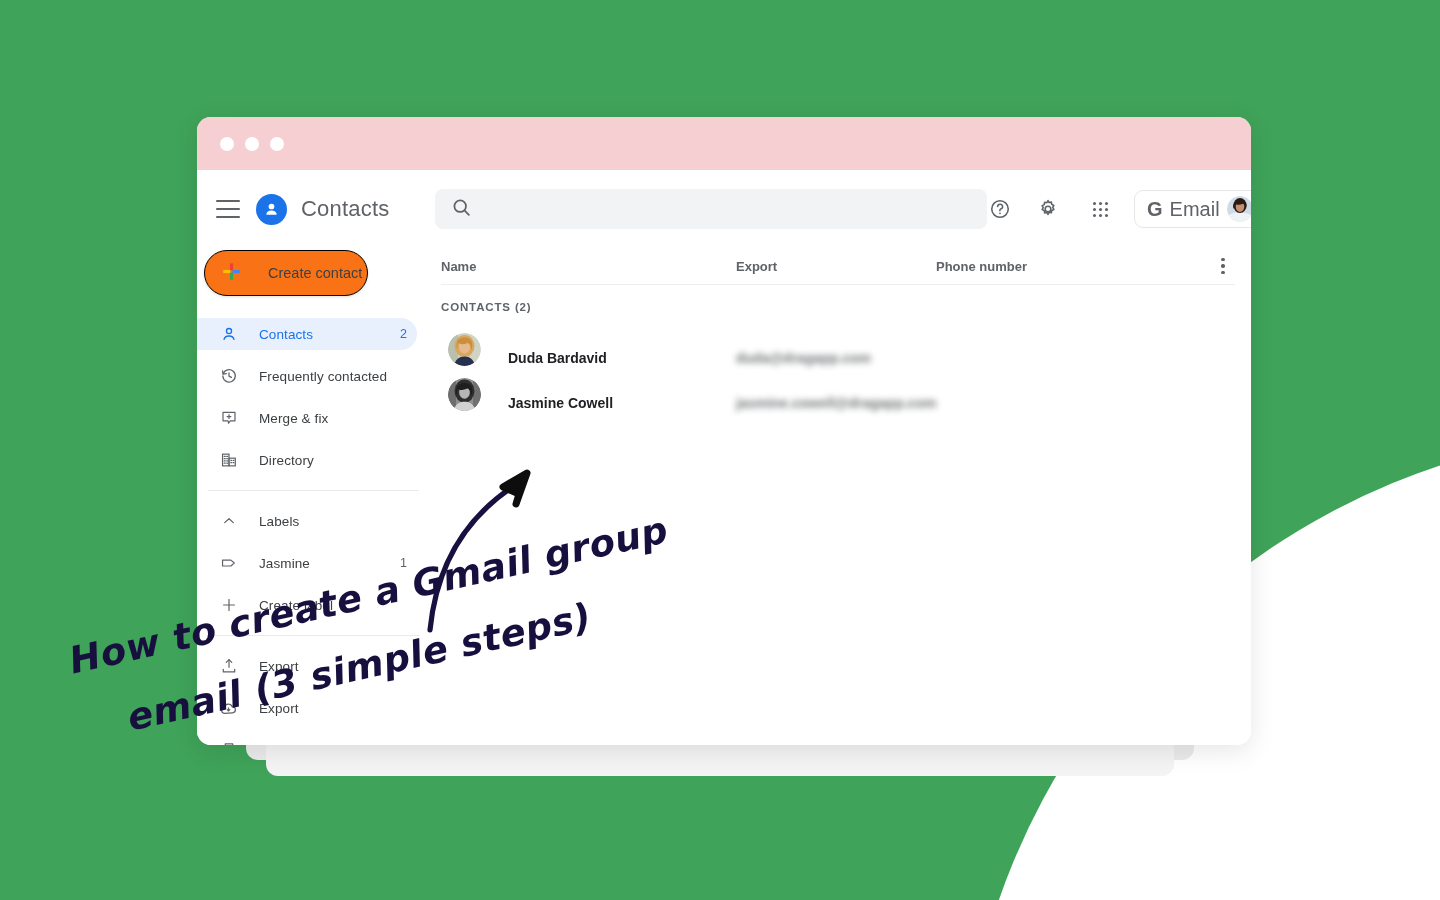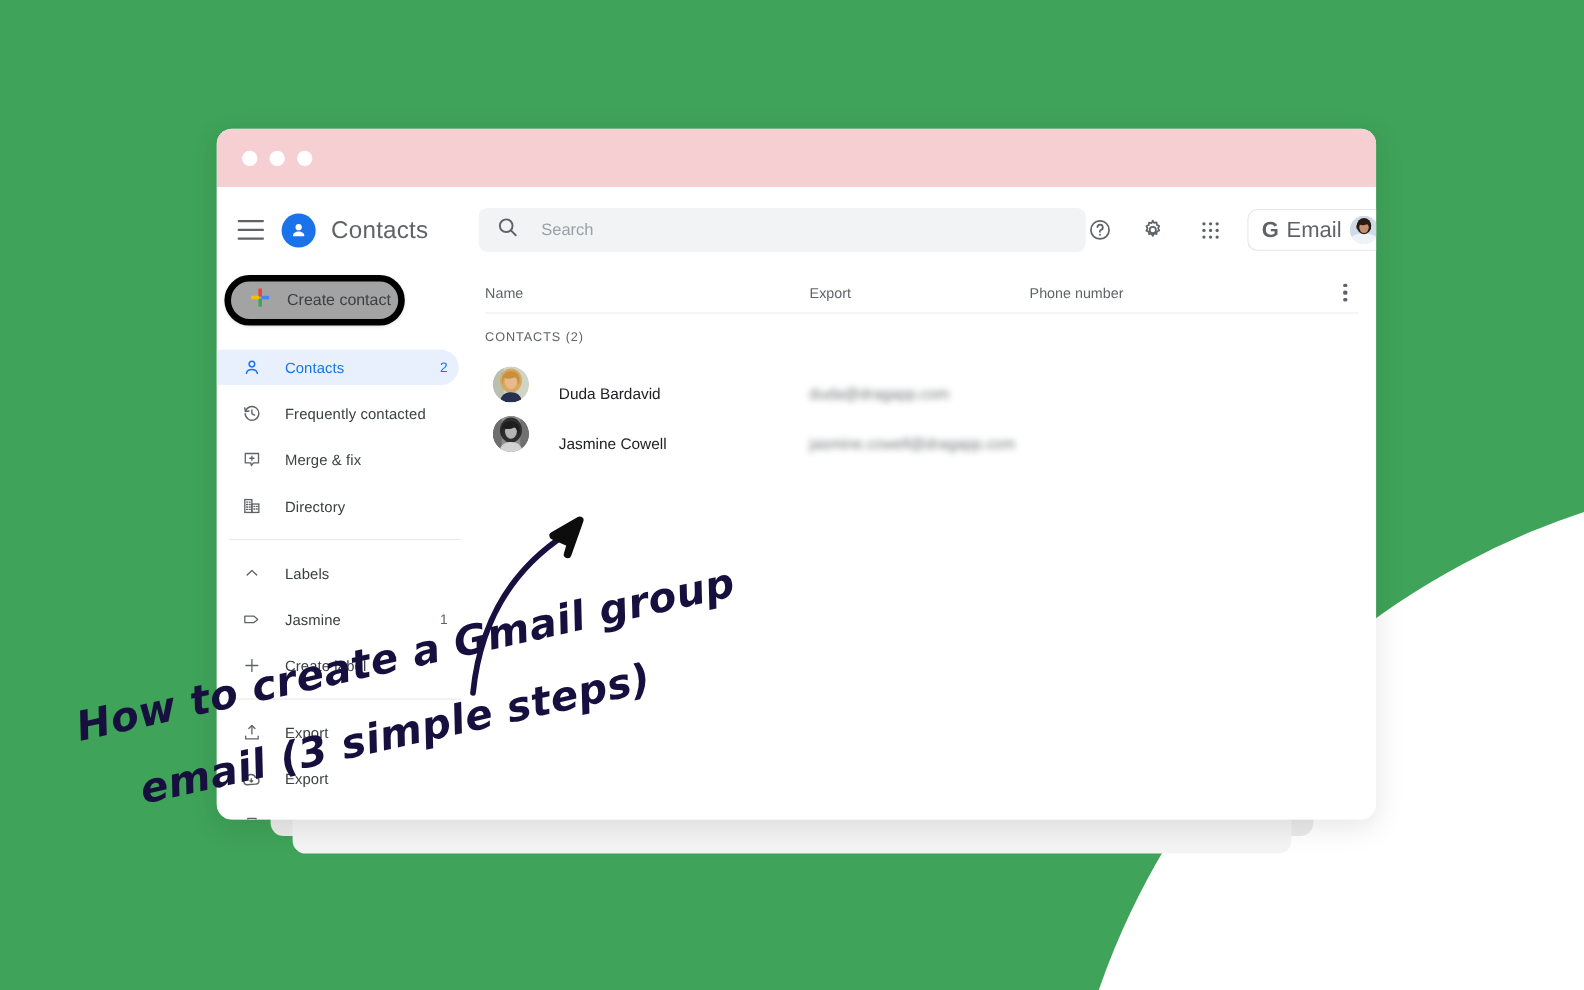--- a/index.html
+++ b/index.html
@@ -230,25 +230,25 @@
   .sidebar {
     width: 234px;
     flex: 0 0 auto;
     padding-top: 2px;
   }
   .create-btn {
     margin: 0 0 0 7px;
     width: 164px;
     height: 46px;
     border-radius: 24px;
-    border: 6px solid #000000;
-    background: #a3a3a3;
-    display: flex;
-    align-items: center;
-    gap: 14px;
+    border: 1px solid #000000;
+    background: #f97316;
+    display: flex;
+    align-items: center;
+    gap: 26px;
     padding-left: 16px;
     box-shadow: 0 1px 3px rgba(60,64,67,0.16);
     cursor: pointer;
     box-sizing: border-box;
   }
   .create-label {
     font-size: 14.5px;
     color: #3c4043;
     font-weight: 500;
   }
@@ -295,20 +295,21 @@
   }
   .nav-item.active .nav-label { font-weight: 500; }
   .nav-item.active .nav-count { color: #1a73e8; font-weight: 500; }
   .nav-item.spaced { margin-top: 10px; }
 
   
   .content {
     flex: 1 1 auto;
     padding-left: 10px;
     padding-right: 14px;
+    font-weight: bold;
   }
   .table-head {
     display: flex;
     align-items: center;
     height: 36px;
     padding-left: 0px;
     color: #5f6368;
     font-size: 13px;
   }
   .col-name { width: 295px; flex: 0 0 auto; }
@@ -448,21 +449,20 @@
           <div class="brand-title">Contacts</div>
         </div>
 
         <div class="searchbox">
           <span>
             <svg width="21" height="21" viewBox="0 0 24 24" fill="none" stroke="#5f6368" stroke-width="2">
               <circle cx="10.5" cy="10.5" r="6.6"></circle>
               <line x1="15.4" y1="15.4" x2="20.4" y2="20.4" stroke-linecap="round"></line>
             </svg>
           </span>
-          <input class="search-input" type="text" placeholder="Search" style="">
         </div>
 
         <div class="appbar-right">
           <span class="icon-btn">
             <svg width="22" height="22" viewBox="0 0 24 24" fill="none" stroke="#5f6368" stroke-width="1.7">
               <circle cx="12" cy="12" r="9"></circle>
               <path d="M9.4 9.3a2.7 2.7 0 1 1 3.3 2.8c-.6.2-.8.7-.8 1.3v.5" stroke-linecap="round"></path>
               <circle cx="12" cy="16.7" r="0.95" fill="#5f6368" stroke="none"></circle>
             </svg>
           </span>

